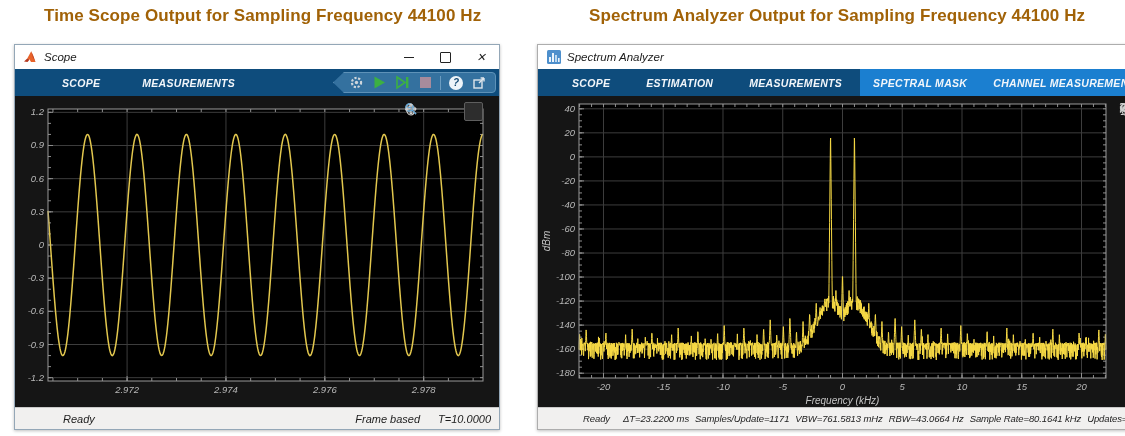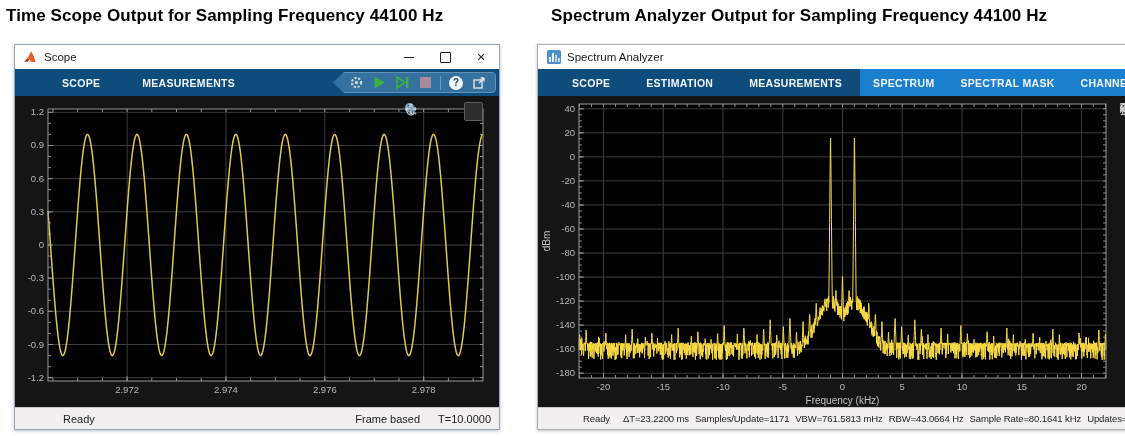--- a/index.html
+++ b/index.html
@@ -1,23 +1,23 @@
 <!DOCTYPE html>
 <html><head>
 <meta charset="utf-8">
 <style>
   html,body{margin:0;padding:0;}
   body{width:1125px;height:436px;background:#ffffff;position:relative;overflow:hidden;
        font-family:"Liberation Sans",sans-serif;-webkit-font-smoothing:antialiased;}
-  .heading{position:absolute;top:6px;font-size:17px;font-weight:700;color:#000000;letter-spacing:.1px;}
+  .heading{position:absolute;top:6px;font-size:17px;font-weight:700;color:#a16207;letter-spacing:.1px;margin-left:38px;}
   #heading-left{left:6px;}
   #heading-right{left:551px;}
 
   .app-window{position:absolute;top:44px;height:386px;background:#ffffff;
-    border:1px solid #94a7b7;box-shadow:0 1px 3px rgba(0,0,0,.25);display:flex;flex-direction:column;box-sizing:border-box;}
+    border:1px solid #94a7b7;box-shadow:0 1px 3px rgba(0,0,0,.25);display:flex;flex-direction:column;box-sizing:border-box;font-style:italic;}
   #scope-window{left:14px;width:486px;}
   #sa-window{left:537px;width:692px;border-color:#adadad;}
 
   .titlebar{height:24px;background:#fff;display:flex;align-items:center;flex:0 0 auto;}
   .titlebar .app-icon{margin:0 6px 0 9px;display:flex;align-items:center;}
   .titlebar .title-text{font-size:11.5px;color:#1a1a1a;}
   .win-controls{margin-left:auto;display:flex;align-items:center;height:100%;}
   .win-btn{width:36px;height:100%;display:flex;align-items:center;justify-content:center;color:#222;cursor:default;}
   .glyph-min{width:10px;height:0;border-top:1px solid #222;display:inline-block;}
   .glyph-max{width:9px;height:9px;border:1px solid #222;border-radius:1px;display:inline-block;}
@@ -309,21 +309,20 @@
         </span>
       <span class="win-btn glyph-close">✕</span>
     </div>
   </div>
 
   <div class="toolstrip">
     <span class="tab tab-dark">SCOPE</span>
     <span class="tab tab-dark">ESTIMATION</span>
     <span class="tab tab-dark">MEASUREMENTS</span>
     <div class="tab-group-light">
-      <span class="tab">SPECTRUM</span>
       <span class="tab">SPECTRAL MASK</span>
       <span class="tab">CHANNEL MEASUREMENTS</span>
     </div>
     <div class="tool-lozenge">
       <span class="icon-btn">
         <svg width="15" height="15" viewBox="0 0 15 15">
           <circle cx="7.5" cy="7.5" r="4.6" fill="none" stroke="#cfd6dc" stroke-width="2.2" stroke-dasharray="2.2 1.6"></circle>
           <circle cx="7.5" cy="7.5" r="1.7" fill="#cfd6dc"></circle>
         </svg>
       </span>

